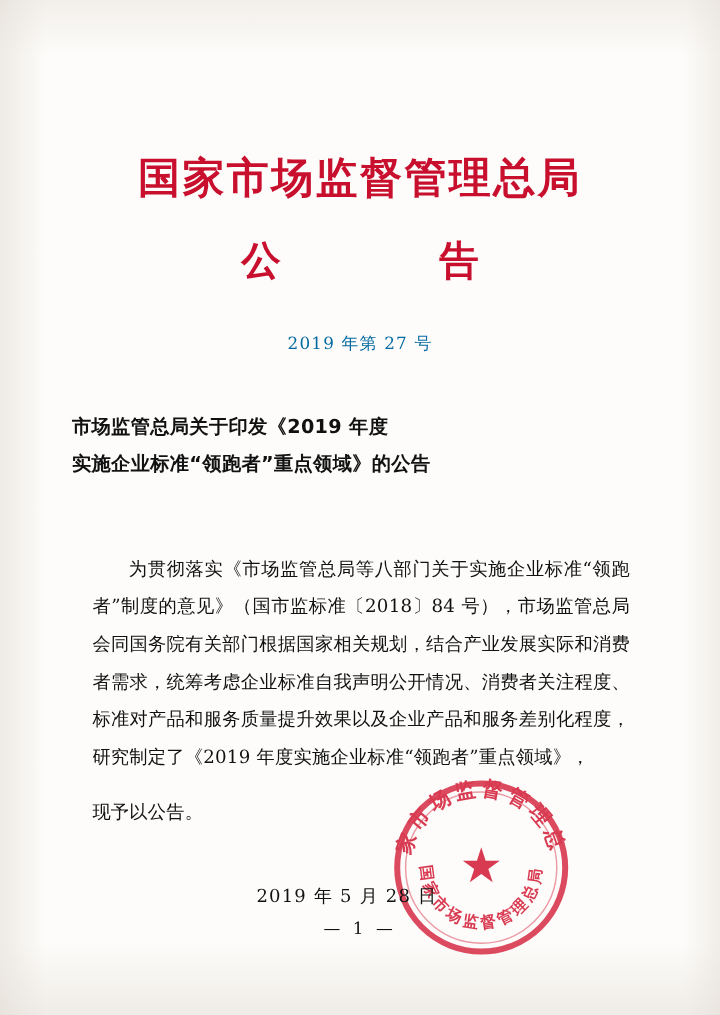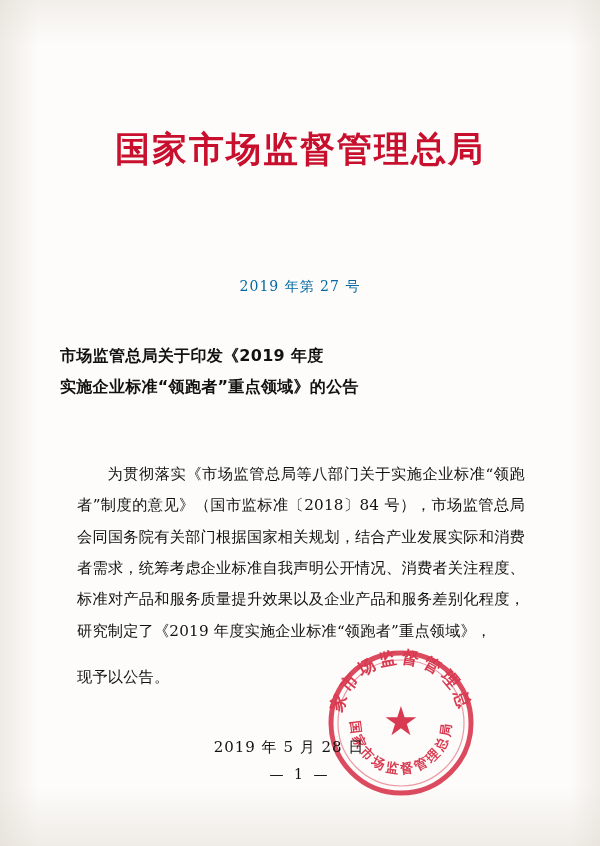--- a/index.html
+++ b/index.html
@@ -151,20 +151,21 @@
 </head>
 <body>
 
 <div class="page">
   <div class="paper-texture"></div>
 
   <div class="content">
 
     <div class="doc-org-title">国家市场监督管理总局</div>
 
+    <div class="doc-type">公　　告</div>
 
     <div class="doc-number">2019 年第 27 号</div>
 
     <div class="doc-title">
       <span class="line">市场监管总局关于印发《2019 年度</span>
       <span class="line">实施企业标准“领跑者”重点领域》的公告</span>
     </div>
 
     <div class="body-text">
       <p class="indent">为贯彻落实《市场监管总局等八部门关于实施企业标准“领跑者”制度的意见》（国市监标准〔2018〕84 号），市场监管总局会同国务院有关部门根据国家相关规划，结合产业发展实际和消费者需求，统筹考虑企业标准自我声明公开情况、消费者关注程度、标准对产品和服务质量提升效果以及企业产品和服务差别化程度，研究制定了《2019 年度实施企业标准“领跑者”重点领域》，</p>

